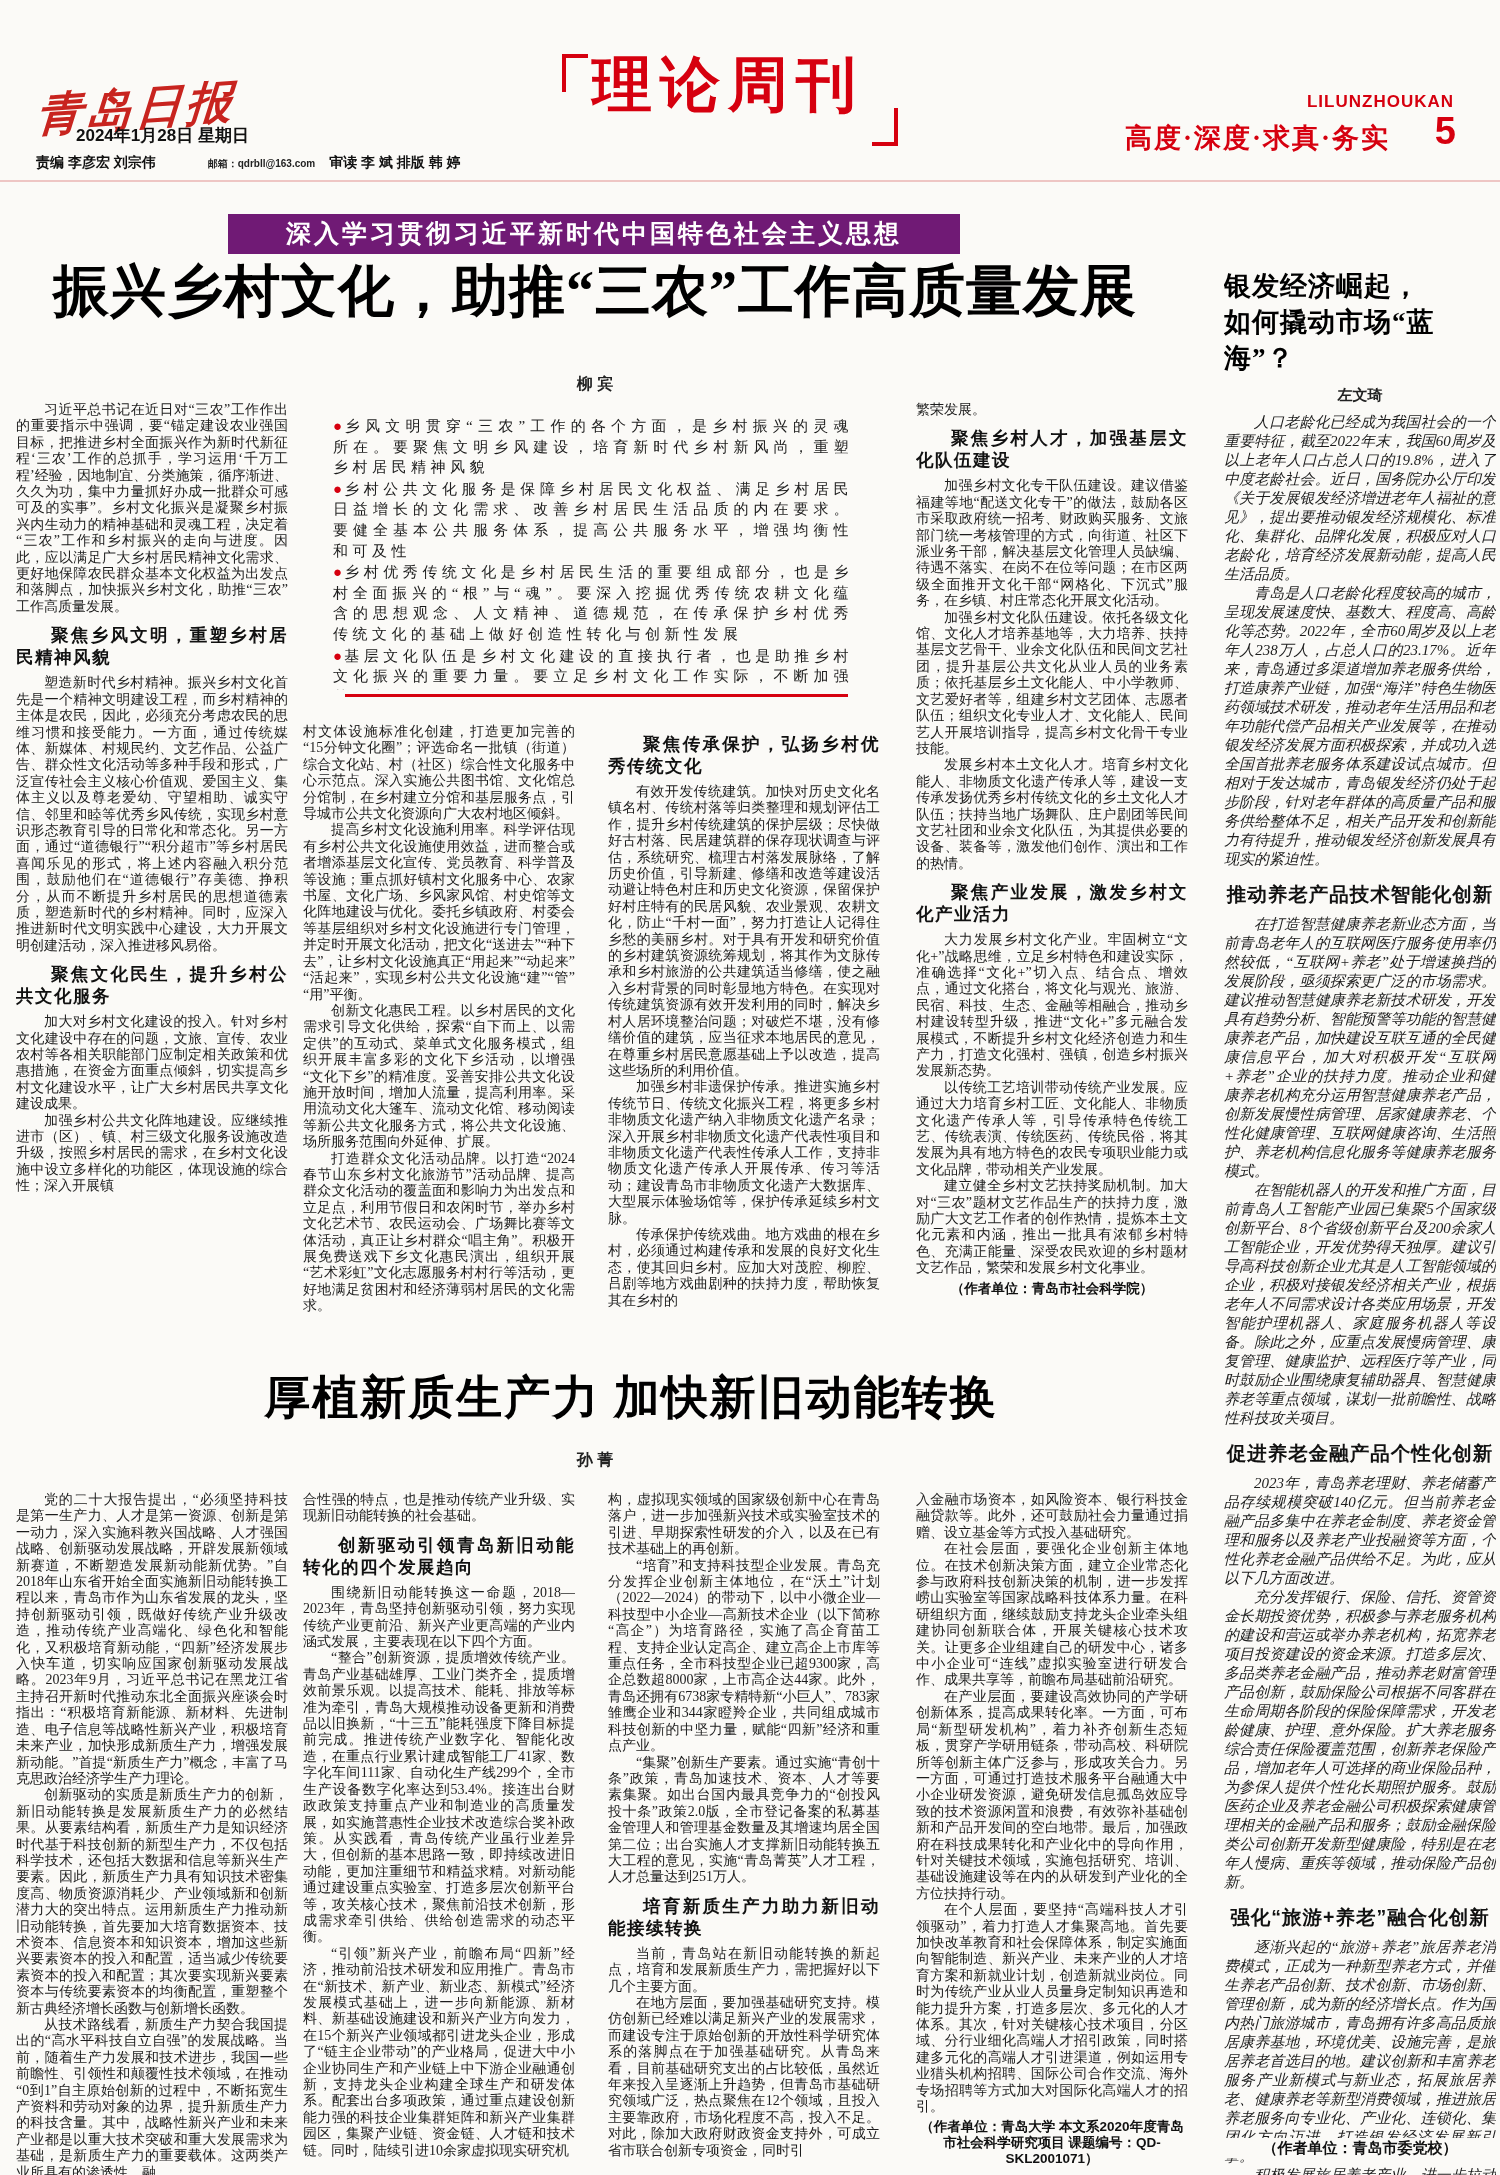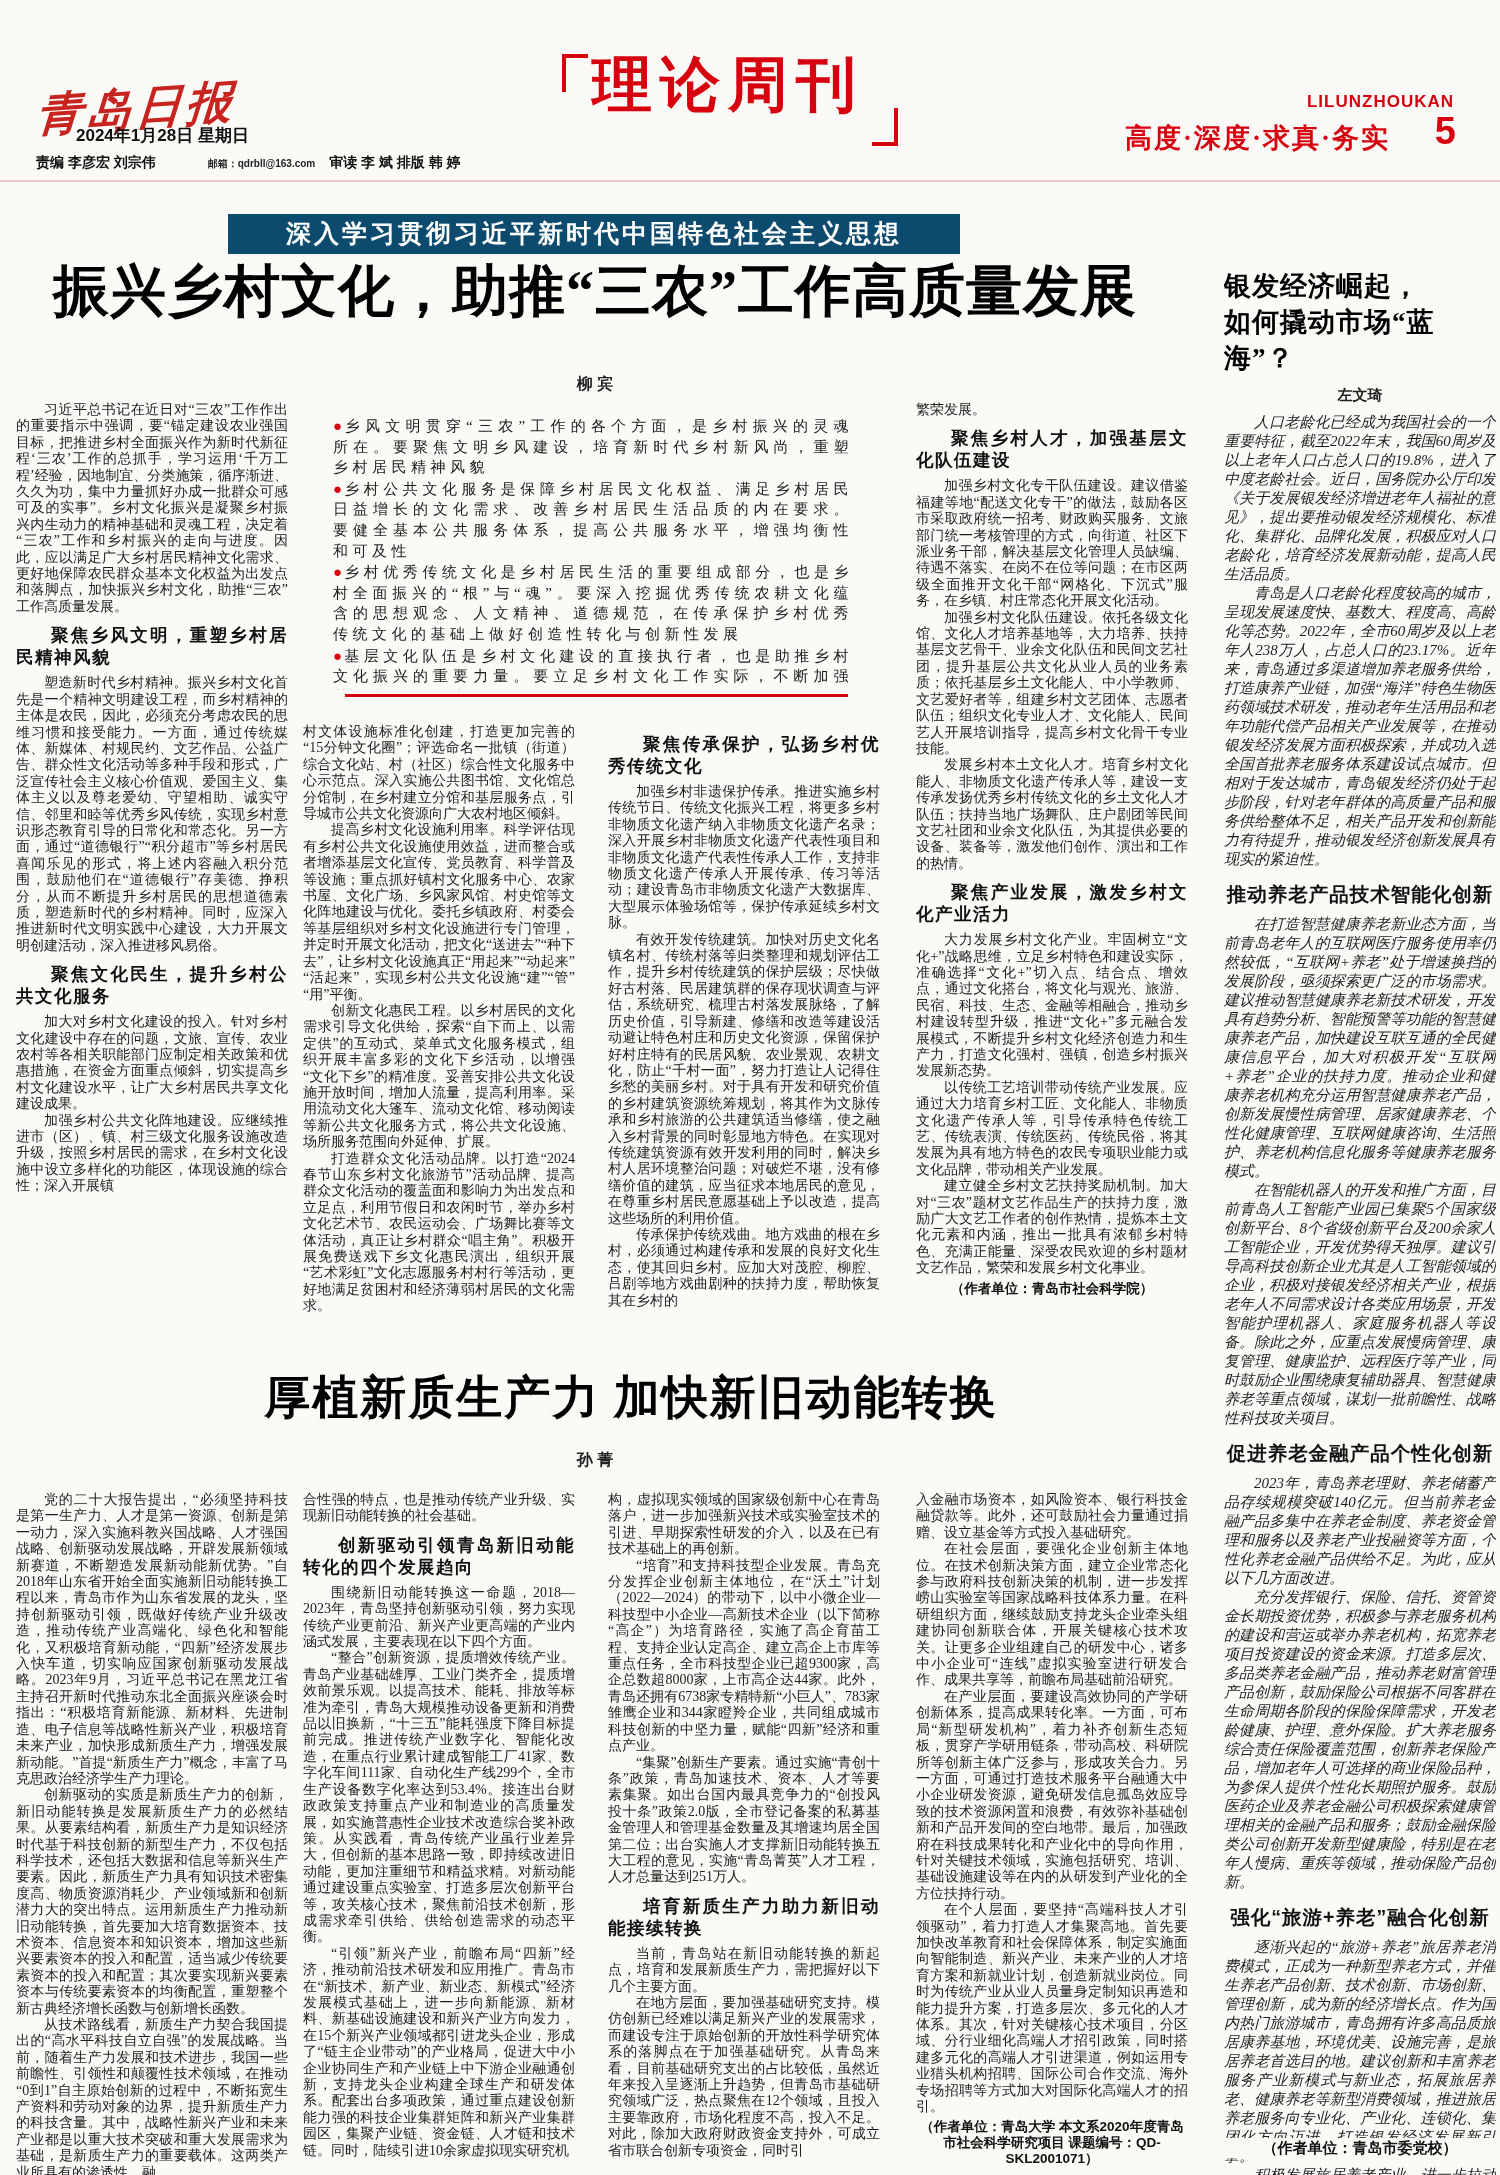--- a/index.html
+++ b/index.html
@@ -14,21 +14,21 @@
   .staffline .mail{font:600 10px/18px "Liberation Sans",sans-serif;color:#222;margin:0 10px 0 4px;padding-left:44px;}
   .weekly{position:absolute;left:592px;top:50px;font-size:60px;font-weight:900;color:#d6000f;
           letter-spacing:8px;font-family:"Liberation Serif",serif;line-height:70px;}
   .weekly .bl{position:absolute;left:-30px;top:4px;width:22px;height:34px;border-left:4px solid #d6000f;border-top:4px solid #d6000f;}
   .weekly .br{position:absolute;right:-34px;bottom:-26px;width:22px;height:34px;border-right:4px solid #d6000f;border-bottom:4px solid #d6000f;}
   .pinyin{position:absolute;right:46px;top:92px;font:700 17px "Liberation Sans","DejaVu Sans",sans-serif;color:#d6000f;letter-spacing:1px;}
   .slogan{position:absolute;right:110px;top:120px;font-size:27px;font-weight:900;color:#d6000f;letter-spacing:2px;font-family:"Liberation Serif",serif;}
   .pagenum{position:absolute;right:44px;top:110px;font-size:38px;font-weight:700;color:#d6000f;font-family:"Liberation Sans",sans-serif;}
   .hairline{position:absolute;left:0;top:180px;width:1500px;height:2px;background:#eec6c4;}
   
-  .banner{position:absolute;left:228px;top:214px;width:732px;height:40px;background:#0c4a6e;
+  .banner{position:absolute;left:228px;top:214px;width:732px;height:40px;background:#701a75;
           color:#fff;text-align:center;font:700 25px/40px "Liberation Serif",serif;letter-spacing:3px;}
   .lead-title{position:absolute;left:0;top:260px;width:1190px;text-align:center;
               font:900 56px/62px "Liberation Serif",serif;letter-spacing:1px;color:#000;}
   .byline{position:absolute;width:1190px;text-align:center;font:700 16px "Liberation Sans",sans-serif;color:#222;}
   .byline.liu{left:0;top:374px;}
   .col{position:absolute;overflow:hidden;}
   .para{margin:0;font:14px/16.4px "Liberation Serif","DejaVu Serif",serif;text-align:justify;
         text-indent:2em;color:#1c1c1c;}
   .para.cont{text-indent:0;}
   .subhead{font:700 17.5px/22px "Liberation Sans","DejaVu Sans",sans-serif;text-align:justify;
@@ -96,22 +96,22 @@
       <p class="para">加强乡村公共文化阵地建设。应继续推进市（区）、镇、村三级文化服务设施改造升级，按照乡村居民的需求，在乡村文化设施中设立多样化的功能区，体现设施的综合性；深入开展镇</p>
     </div>
   <div class="col" style="left:303px;top:724px;width:272px;height:600px;">
       <p class="para cont">村文体设施标准化创建，打造更加完善的“15分钟文化圈”；评选命名一批镇（街道）综合文化站、村（社区）综合性文化服务中心示范点。深入实施公共图书馆、文化馆总分馆制，在乡村建立分馆和基层服务点，引导城市公共文化资源向广大农村地区倾斜。</p>
       <p class="para">提高乡村文化设施利用率。科学评估现有乡村公共文化设施使用效益，进而整合或者增添基层文化宣传、党员教育、科学普及等设施；重点抓好镇村文化服务中心、农家书屋、文化广场、乡风家风馆、村史馆等文化阵地建设与优化。委托乡镇政府、村委会等基层组织对乡村文化设施进行专门管理，并定时开展文化活动，把文化“送进去”“种下去”，让乡村文化设施真正“用起来”“动起来”“活起来”，实现乡村公共文化设施“建”“管”“用”平衡。</p>
       <p class="para">创新文化惠民工程。以乡村居民的文化需求引导文化供给，探索“自下而上、以需定供”的互动式、菜单式文化服务模式，组织开展丰富多彩的文化下乡活动，以增强“文化下乡”的精准度。妥善安排公共文化设施开放时间，增加人流量，提高利用率。采用流动文化大篷车、流动文化馆、移动阅读等新公共文化服务方式，将公共文化设施、场所服务范围向外延伸、扩展。</p>
       <p class="para">打造群众文化活动品牌。以打造“2024春节山东乡村文化旅游节”活动品牌、提高群众文化活动的覆盖面和影响力为出发点和立足点，利用节假日和农闲时节，举办乡村文化艺术节、农民运动会、广场舞比赛等文体活动，真正让乡村群众“唱主角”。积极开展免费送戏下乡文化惠民演出，组织开展“艺术彩虹”文化志愿服务村村行等活动，更好地满足贫困村和经济薄弱村居民的文化需求。</p>
     </div>
   <div class="col" style="left:608px;top:724px;width:272px;height:600px;">
       <div class="subhead">聚焦传承保护，弘扬乡村优秀传统文化</div>
+      <p class="para">有效开发传统建筑。加快对历史文化名镇名村、传统村落等归类整理和规划评估工作，提升乡村传统建筑的保护层级；尽快做好古村落、民居建筑群的保存现状调查与评估，系统研究、梳理古村落发展脉络，了解历史价值，引导新建、修缮和改造等建设活动避让特色村庄和历史文化资源，保留保护好村庄特有的民居风貌、农业景观、农耕文化，防止“千村一面”，努力打造让人记得住乡愁的美丽乡村。对于具有开发和研究价值的乡村建筑资源统筹规划，将其作为文脉传承和乡村旅游的公共建筑适当修缮，使之融入乡村背景的同时彰显地方特色。在实现对传统建筑资源有效开发利用的同时，解决乡村人居环境整治问题；对破烂不堪，没有修缮价值的建筑，应当征求本地居民的意见，在尊重乡村居民意愿基础上予以改造，提高这些场所的利用价值。</p>
       <p class="para">加强乡村非遗保护传承。推进实施乡村传统节日、传统文化振兴工程，将更多乡村非物质文化遗产纳入非物质文化遗产名录；深入开展乡村非物质文化遗产代表性项目和非物质文化遗产代表性传承人工作，支持非物质文化遗产传承人开展传承、传习等活动；建设青岛市非物质文化遗产大数据库、大型展示体验场馆等，保护传承延续乡村文脉。</p>
-      <p class="para">有效开发传统建筑。加快对历史文化名镇名村、传统村落等归类整理和规划评估工作，提升乡村传统建筑的保护层级；尽快做好古村落、民居建筑群的保存现状调查与评估，系统研究、梳理古村落发展脉络，了解历史价值，引导新建、修缮和改造等建设活动避让特色村庄和历史文化资源，保留保护好村庄特有的民居风貌、农业景观、农耕文化，防止“千村一面”，努力打造让人记得住乡愁的美丽乡村。对于具有开发和研究价值的乡村建筑资源统筹规划，将其作为文脉传承和乡村旅游的公共建筑适当修缮，使之融入乡村背景的同时彰显地方特色。在实现对传统建筑资源有效开发利用的同时，解决乡村人居环境整治问题；对破烂不堪，没有修缮价值的建筑，应当征求本地居民的意见，在尊重乡村居民意愿基础上予以改造，提高这些场所的利用价值。</p>
       <p class="para">传承保护传统戏曲。地方戏曲的根在乡村，必须通过构建传承和发展的良好文化生态，使其回归乡村。应加大对茂腔、柳腔、吕剧等地方戏曲剧种的扶持力度，帮助恢复其在乡村的</p>
     </div>
   <div class="col" style="left:916px;top:402px;width:272px;height:922px;">
       <p class="para cont">繁荣发展。</p>
       <div class="subhead">聚焦乡村人才，加强基层文化队伍建设</div>
       <p class="para">加强乡村文化专干队伍建设。建议借鉴福建等地“配送文化专干”的做法，鼓励各区市采取政府统一招考、财政购买服务、文旅部门统一考核管理的方式，向街道、社区下派业务干部，解决基层文化管理人员缺编、待遇不落实、在岗不在位等问题；在市区两级全面推开文化干部“网格化、下沉式”服务，在乡镇、村庄常态化开展文化活动。</p>
       <p class="para">加强乡村文化队伍建设。依托各级文化馆、文化人才培养基地等，大力培养、扶持基层文艺骨干、业余文化队伍和民间文艺社团，提升基层公共文化从业人员的业务素质；依托基层乡土文化能人、中小学教师、文艺爱好者等，组建乡村文艺团体、志愿者队伍；组织文化专业人才、文化能人、民间艺人开展培训指导，提高乡村文化骨干专业技能。</p>
       <p class="para">发展乡村本土文化人才。培育乡村文化能人、非物质文化遗产传承人等，建设一支传承发扬优秀乡村传统文化的乡土文化人才队伍；扶持当地广场舞队、庄户剧团等民间文艺社团和业余文化队伍，为其提供必要的设备、装备等，激发他们创作、演出和工作的热情。</p>
       <div class="subhead">聚焦产业发展，激发乡村文化产业活力</div>
       <p class="para">大力发展乡村文化产业。牢固树立“文化+”战略思维，立足乡村特色和建设实际，准确选择“文化+”切入点、结合点、增效点，通过文化搭台，将文化与观光、旅游、民宿、科技、生态、金融等相融合，推动乡村建设转型升级，推进“文化+”多元融合发展模式，不断提升乡村文化经济创造力和生产力，打造文化强村、强镇，创造乡村振兴发展新态势。</p>

